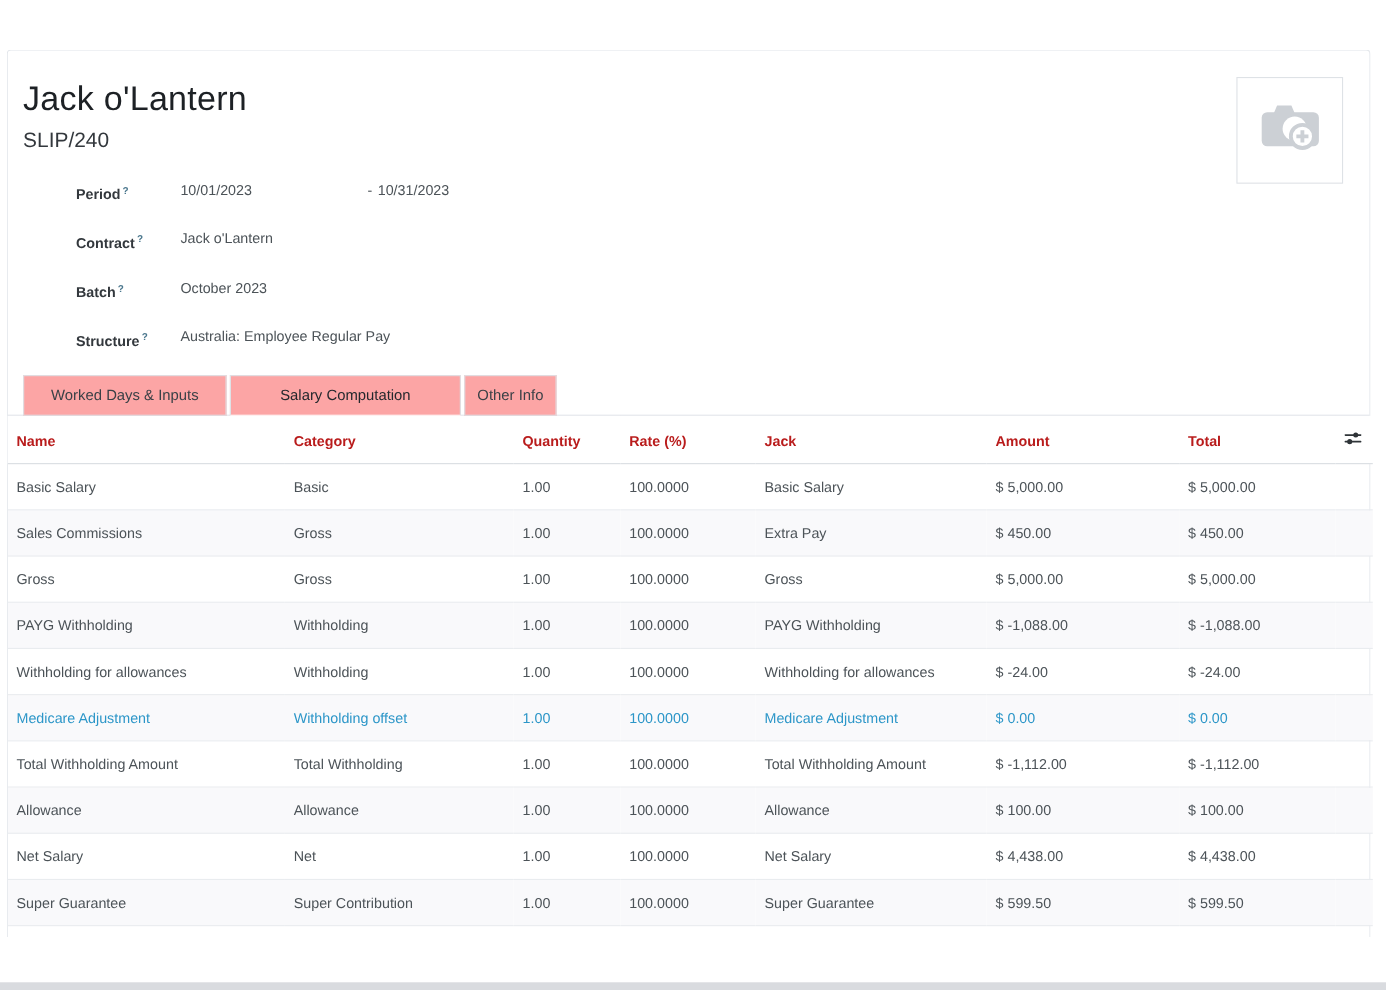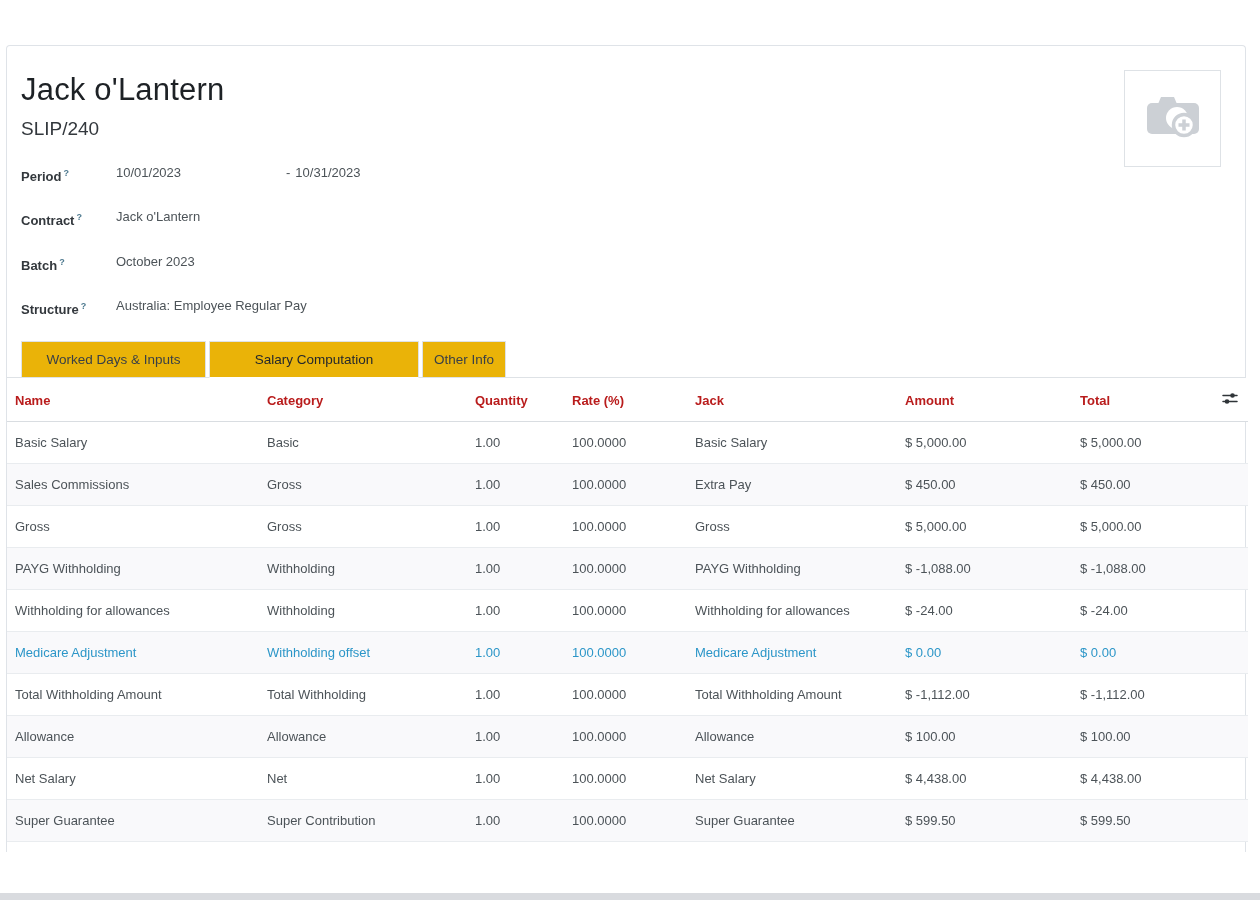--- a/index.html
+++ b/index.html
@@ -3,30 +3,30 @@
 <meta charset="utf-8">
 <style>
   html,body{margin:0;padding:0;width:1260px;height:900px;background:#fff;
     font-family:"Liberation Sans","DejaVu Sans",sans-serif;overflow:hidden;position:relative;}
   .card{position:absolute;left:6px;top:45px;width:1240px;height:807px;box-sizing:border-box;
     background:#fff;border:1px solid #dfe3e8;border-bottom:none;border-radius:4px 4px 0 0;}
   .header-section{position:relative;padding:26px 14px 0 14px;}
   h1.title{margin:0 0 10px 0;font-size:31px;font-weight:400;color:#1d2125;letter-spacing:.2px;}
   h2.ref{margin:0 0 24px 0;font-size:19px;font-weight:400;color:#33383d;}
   .field-row{display:flex;align-items:flex-start;margin-bottom:22px;font-size:13px;line-height:18px;}
-  .field-label{width:95px;flex:0 0 95px;font-weight:700;color:#33383d;}
+  .field-label{width:95px;flex:0 0 95px;font-weight:700;color:#33383d;margin-left:48px;}
   .field-label sup{color:#4c788e;font-size:9px;font-weight:700;margin-left:2px;}
   .field-value{color:#4c5358;}
   .pv-start{display:inline-block;width:170px;color:#4c5358;}
   .pv-sep{margin-right:5px;color:#4c5358;}
   .avatar-box{position:absolute;top:24px;right:24px;width:95px;height:95px;background:#fff;
     border:1px solid #dee2e6;display:flex;align-items:center;justify-content:center;cursor:pointer;}
   .tabs{display:flex;gap:3px;padding-left:14px;margin-top:2px;border-bottom:1px solid #dee2e6;}
   .tab{box-sizing:border-box;height:37px;line-height:35px;text-align:center;font-size:13.5px;color:#3a4046;
-    background:#eab308;border:1px solid #dee2e6;margin-bottom:-1px;cursor:pointer;white-space:nowrap;}
+    background:#fca5a5;border:1px solid #dee2e6;margin-bottom:-1px;cursor:pointer;white-space:nowrap;}
   .tab.t0{width:185px;}
   .tab.t1{width:210px;}
   .tab.t2{width:84px;}
   .tab.active{border-bottom-color:#fff;color:#24282d;position:relative;z-index:2;}
   table.lines{width:100%;border-collapse:collapse;table-layout:fixed;font-size:13px;color:#4c5358;}
   table.lines thead th{font-size:13px;font-weight:700;color:#b91c1c;text-align:left;
     padding:14px 8px 13px 8px;border-bottom:1px solid #d9dde1;background:#fff;cursor:pointer;margin-left:40px;}
   table.lines td{padding:13px 8px;border-bottom:1px solid #e9ecef;overflow:hidden;white-space:nowrap;}
   th.c-name,td.c-name{padding-left:14px;}
   th.num,td.num{text-align:left;}

